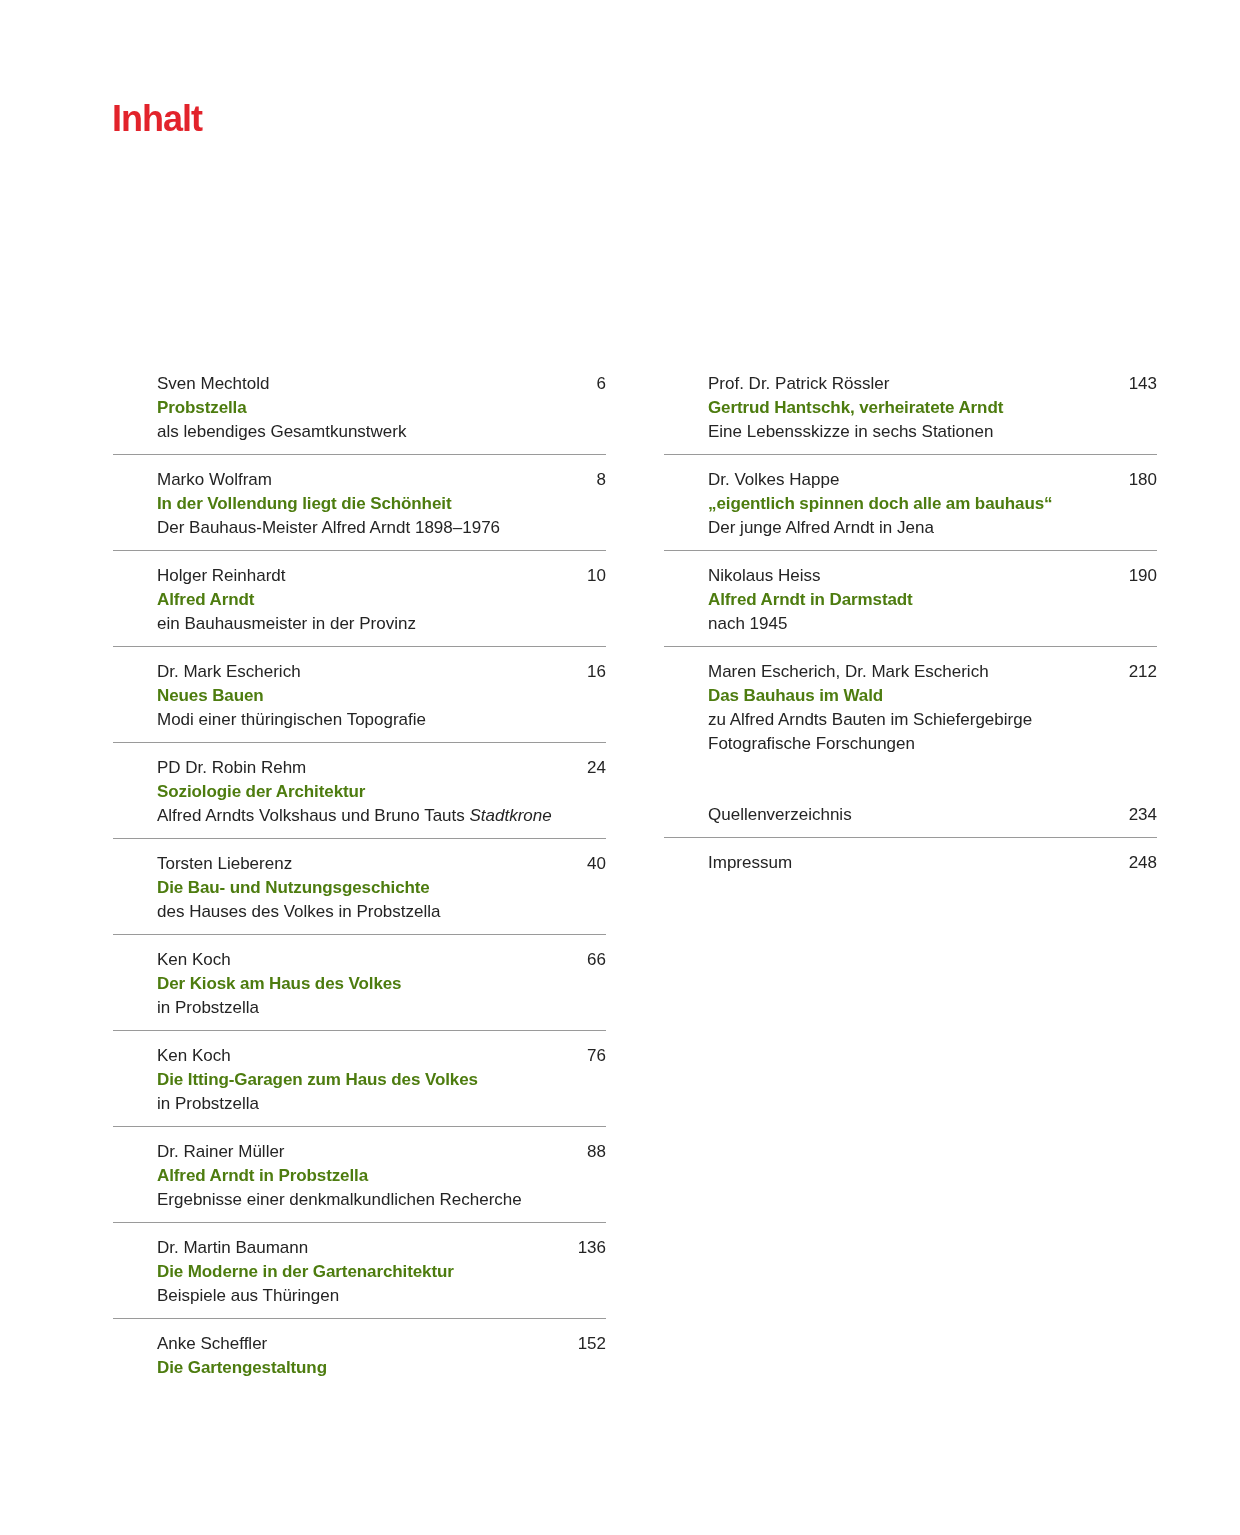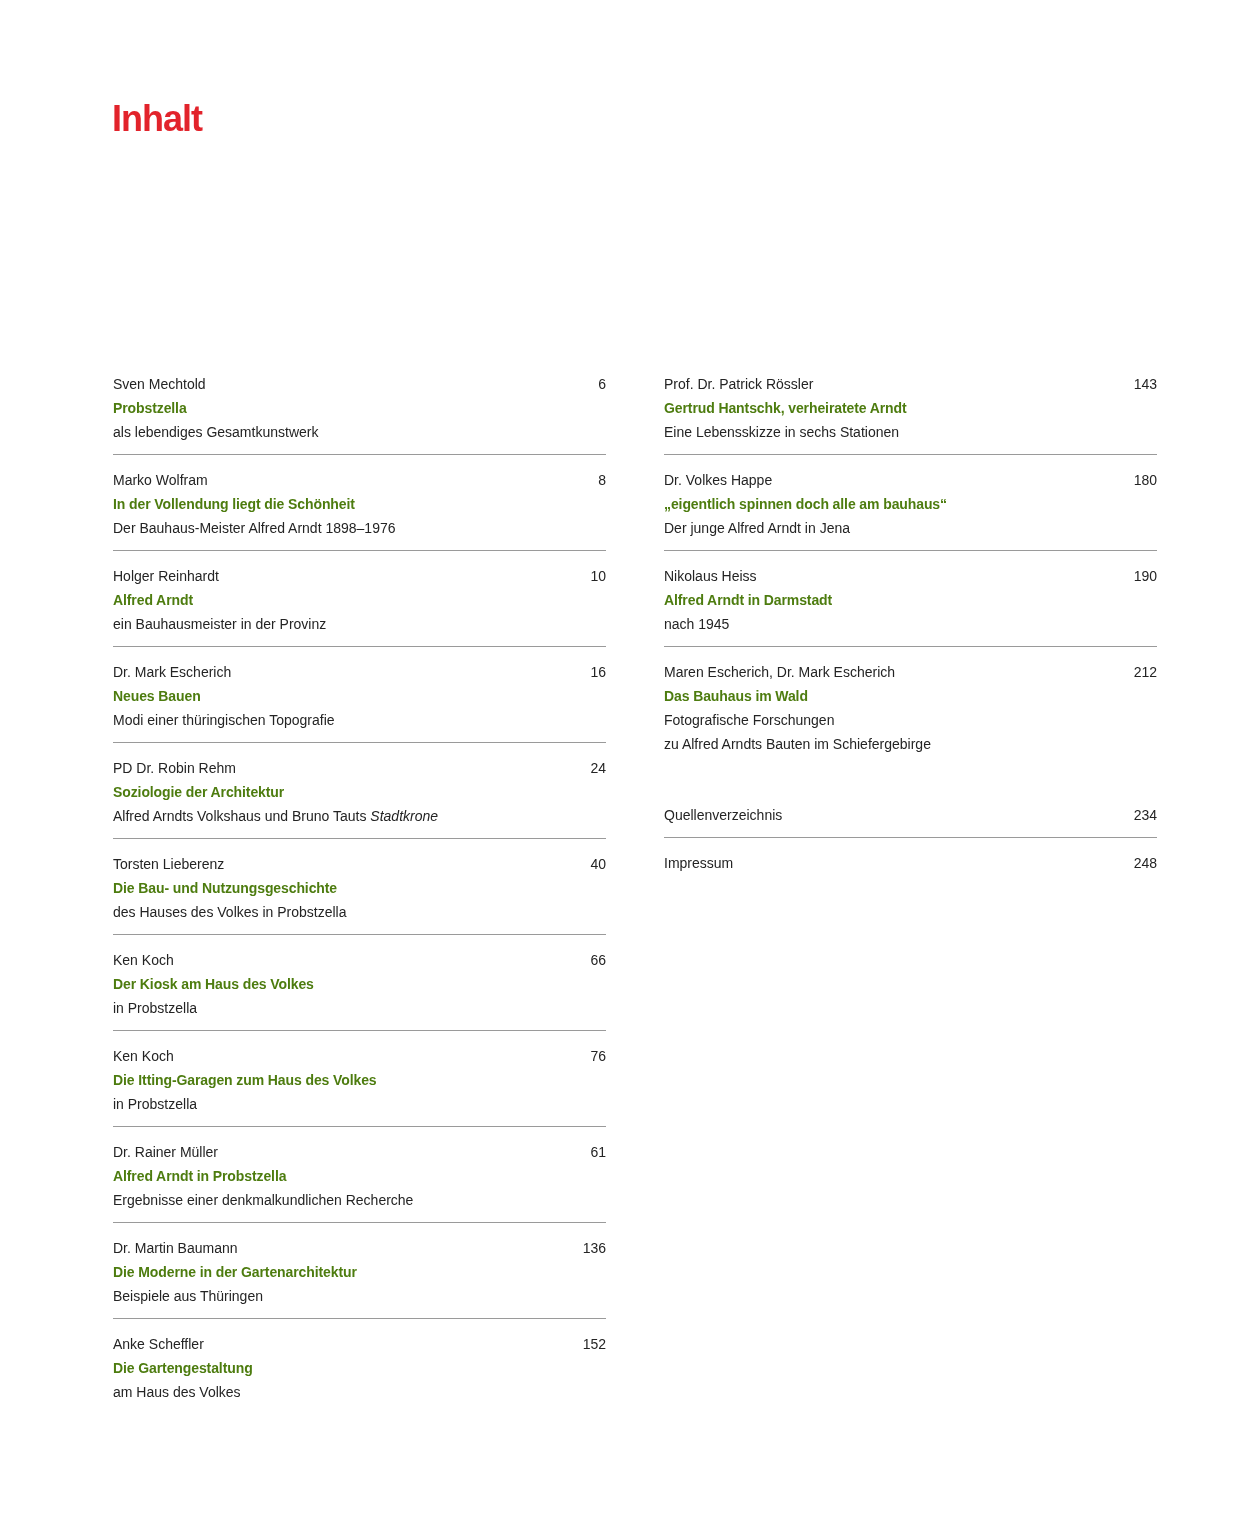--- a/index.html
+++ b/index.html
@@ -32,23 +32,24 @@
     width: 1044px;
     display: flex;
     gap: 58px;
     align-items: flex-start;
   }
   .toc-col {
     width: 493px;
     flex: 0 0 493px;
   }
   .entry {
-    font-size: 14px;
+    font-size: 17px;
     line-height: 24px;
     padding-bottom: 10px;
+    margin-left: 44px;
   }
   .entry-head {
     display: flex;
     justify-content: space-between;
     align-items: baseline;
   }
   .entry-author, .entry-page, .entry-subtitle {
     font-weight: 400;
     color: #242424;
   }
@@ -145,42 +146,41 @@
           <span class="entry-author">Ken Koch</span>
           <span class="entry-page">76</span>
         </div>
         <div class="entry-title">Die Itting-Garagen zum Haus des Volkes</div>
         <div class="entry-subtitle">in Probstzella</div>
       </div>
       <div class="entry-divider" style="background: rgb(154, 154, 154);"></div>
       <div class="entry">
         <div class="entry-head">
           <span class="entry-author">Dr. Rainer Müller</span>
-          <span class="entry-page">61</span>
+          <span class="entry-page">88</span>
         </div>
         <div class="entry-title">Alfred Arndt in Probstzella</div>
         <div class="entry-subtitle">Ergebnisse einer denkmalkundlichen Recherche</div>
       </div>
       <div class="entry-divider" style="background: rgb(154, 154, 154);"></div>
       <div class="entry">
         <div class="entry-head">
           <span class="entry-author">Dr. Martin Baumann</span>
           <span class="entry-page">136</span>
         </div>
         <div class="entry-title">Die Moderne in der Gartenarchitektur</div>
         <div class="entry-subtitle">Beispiele aus Thüringen</div>
       </div>
       <div class="entry-divider" style="background: rgb(154, 154, 154);"></div>
       <div class="entry">
         <div class="entry-head">
           <span class="entry-author">Anke Scheffler</span>
           <span class="entry-page">152</span>
         </div>
         <div class="entry-title">Die Gartengestaltung</div>
-        <div class="entry-subtitle">am Haus des Volkes</div>
       </div>
     </div>
   <div class="toc-col" id="col-right">
       <div class="entry">
         <div class="entry-head">
           <span class="entry-author">Prof. Dr. Patrick Rössler</span>
           <span class="entry-page">143</span>
         </div>
         <div class="entry-title">Gertrud Hantschk, verheiratete Arndt</div>
         <div class="entry-subtitle">Eine Lebensskizze in sechs Stationen</div>
@@ -203,22 +203,22 @@
         <div class="entry-title">Alfred Arndt in Darmstadt</div>
         <div class="entry-subtitle">nach 1945</div>
       </div>
       <div class="entry-divider" style="background: rgb(154, 154, 154);"></div>
       <div class="entry">
         <div class="entry-head">
           <span class="entry-author">Maren Escherich, Dr. Mark Escherich</span>
           <span class="entry-page">212</span>
         </div>
         <div class="entry-title">Das Bauhaus im Wald</div>
+        <div class="entry-subtitle">zu Alfred Arndts Bauten im Schiefergebirge</div>
         <div class="entry-subtitle">Fotografische Forschungen</div>
-        <div class="entry-subtitle">zu Alfred Arndts Bauten im Schiefergebirge</div>
       </div>
       <div class="backmatter">
         <div class="entry">
           <div class="entry-head">
             <span class="entry-author">Quellenverzeichnis</span>
             <span class="entry-page">234</span>
           </div>
         </div>
         <div class="entry-divider" style="background: rgb(154, 154, 154);"></div>
         <div class="entry">

